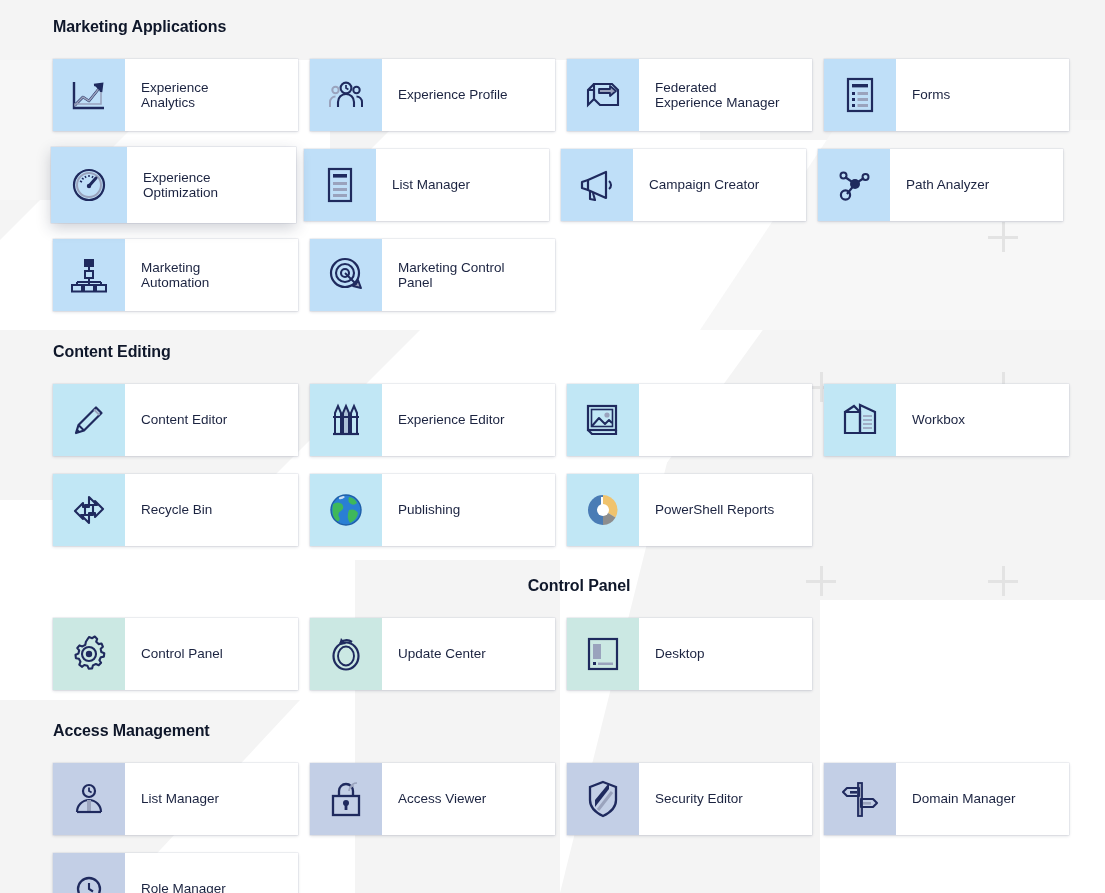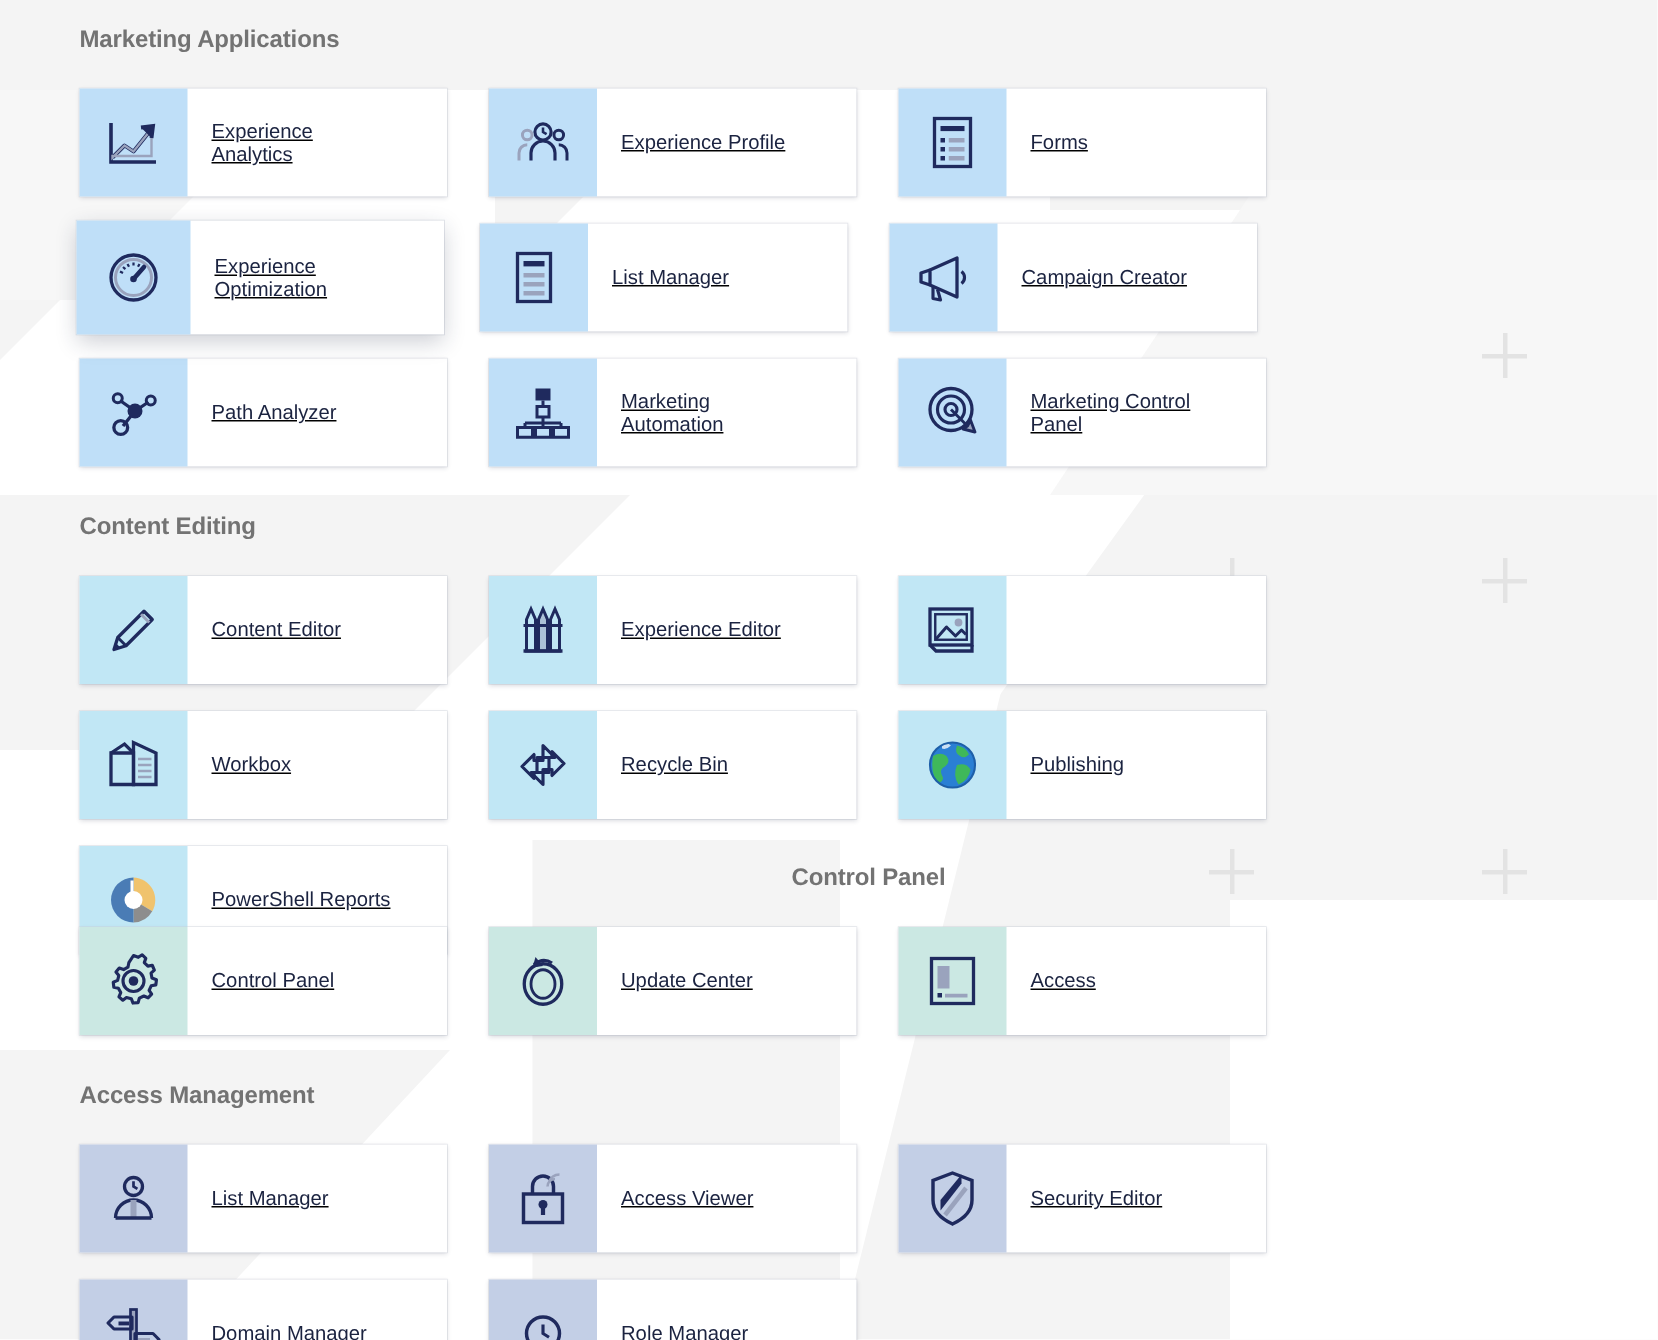--- a/index.html
+++ b/index.html
@@ -25,32 +25,31 @@
     position: absolute; inset: 0;
     z-index: 2;
     padding: 0 0 0 0;
   }
 
   .section { position: relative; }
 
   .section-title {
     font-size: 16px;
     font-weight: bold;
-    color: #737373;
+    color: #0f172a;
     letter-spacing: -0.1px;
     padding-left: 53px;
     margin: 0;
   }
 
   .card-grid {
     display: flex;
     flex-wrap: wrap;
     padding-left: 53px;
-    gap: 18px 28px;
-    text-decoration: underline;
+    gap: 18px 12px;
   }
 
   .card {
     position: relative;
     display: flex;
     align-items: stretch;
     width: 245px;
     height: 72px;
     background: #ffffff;
     box-shadow: 0 1px 3px rgba(30,40,70,0.16), 0 0 0 0.5px rgba(210,214,222,0.55);
@@ -162,20 +161,32 @@
               <path d="M5 33 v-5 a5.5 5.5 0 0 1 5.5 -5.5" stroke="#9aa3bd" stroke-width="2" fill="none"></path>
               <circle cx="31.5" cy="16" r="3.2" stroke="#1f2a5e" stroke-width="2" fill="none"></circle>
               <path d="M37 33 v-5 a5.5 5.5 0 0 0 -5.5 -5.5" stroke="#1f2a5e" stroke-width="2" fill="none"></path>
             </svg>
           </div>
           <div class="card-label">Experience Profile</div>
         </div>
         <div class="card">
           <div class="card-icon" style="background: rgb(191, 223, 248);">
             <svg width="42" height="42" viewBox="0 0 42 42" fill="none" aria-hidden="true">
+              <path d="M12 10 L30 10 L36 16 L36 31 L18 31 L12 25 Z" stroke="#1f2a5e" stroke-width="2.1" fill="none"></path>
+              <path d="M12 10 L6 16 L6 31 L12 25" stroke="#1f2a5e" stroke-width="2.1" fill="none"></path>
+              <path d="M6 16 L12 16 L12 25" stroke="#1f2a5e" stroke-width="2.1" fill="none"></path>
+              <path d="M17 15 h11 v-3 l6 5 -6 5 v-3 h-11 z" fill="#9aa3bd" stroke="#1f2a5e" stroke-width="1.8" stroke-linejoin="round"></path>
+            </svg>
+          </div>
+          <div class="card-label">Federated
+Experience Manager</div>
+        </div>
+        <div class="card">
+          <div class="card-icon" style="background: rgb(191, 223, 248);">
+            <svg width="42" height="42" viewBox="0 0 42 42" fill="none" aria-hidden="true">
               <rect x="9" y="5" width="24" height="32" stroke="#1f2a5e" stroke-width="2.2" fill="none"></rect>
               <rect x="13" y="10" width="16" height="3.4" fill="#1f2a5e"></rect>
               <rect x="13" y="18" width="3" height="3" fill="#1f2a5e"></rect>
               <rect x="18.5" y="18" width="10.5" height="3" fill="#9aa3bd"></rect>
               <rect x="13" y="24" width="3" height="3" fill="#1f2a5e"></rect>
               <rect x="18.5" y="24" width="10.5" height="3" fill="#9aa3bd"></rect>
               <rect x="13" y="30" width="3" height="3" fill="#1f2a5e"></rect>
               <rect x="18.5" y="30" width="10.5" height="3" fill="#9aa3bd"></rect>
             </svg>
           </div>
@@ -378,21 +389,21 @@
         </div>
         <div class="card">
           <div class="card-icon" style="background: rgb(203, 232, 227);">
             <svg width="42" height="42" viewBox="0 0 42 42" fill="none" aria-hidden="true">
               <rect x="7" y="6" width="28" height="30" stroke="#1f2a5e" stroke-width="2.2" fill="none"></rect>
               <rect x="11" y="11" width="8" height="15" fill="#9aa3bd"></rect>
               <rect x="11" y="29" width="3" height="3" fill="#1f2a5e"></rect>
               <rect x="16" y="29.5" width="15" height="2.5" fill="#9aa3bd"></rect>
             </svg>
           </div>
-          <div class="card-label">Access</div>
+          <div class="card-label">Desktop</div>
         </div>
       </div>
     </div>
     <div class="section" style="position: absolute; left: 0px; right: 0px; top: 722px;">
       <h2 class="section-title">Access Management</h2>
       <div class="card-grid grid-4" style="margin-top: 23px;">
         <div class="card">
           <div class="card-icon" style="background: rgb(195, 207, 230);">
             <svg width="42" height="42" viewBox="0 0 42 42" fill="none" aria-hidden="true">
               <circle cx="21" cy="13" r="6" stroke="#1f2a5e" stroke-width="2.2" fill="none"></circle>

